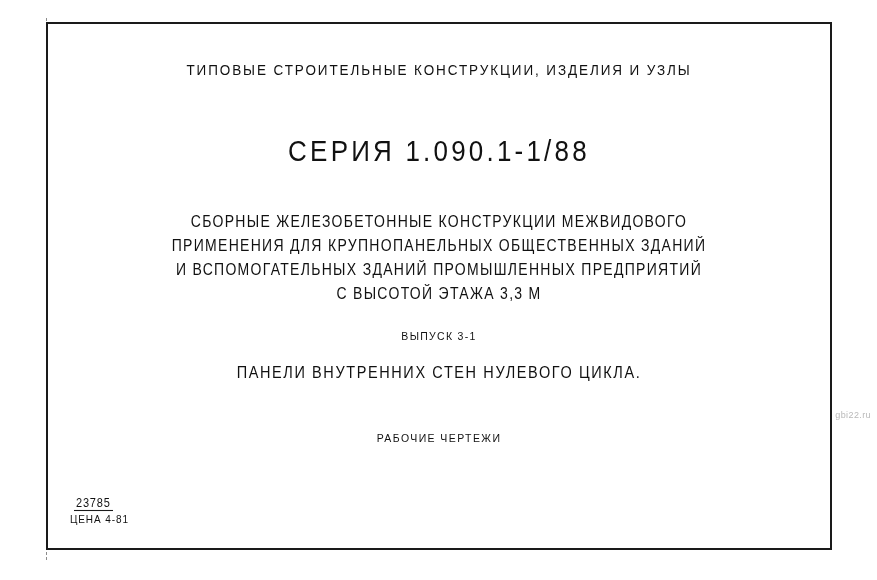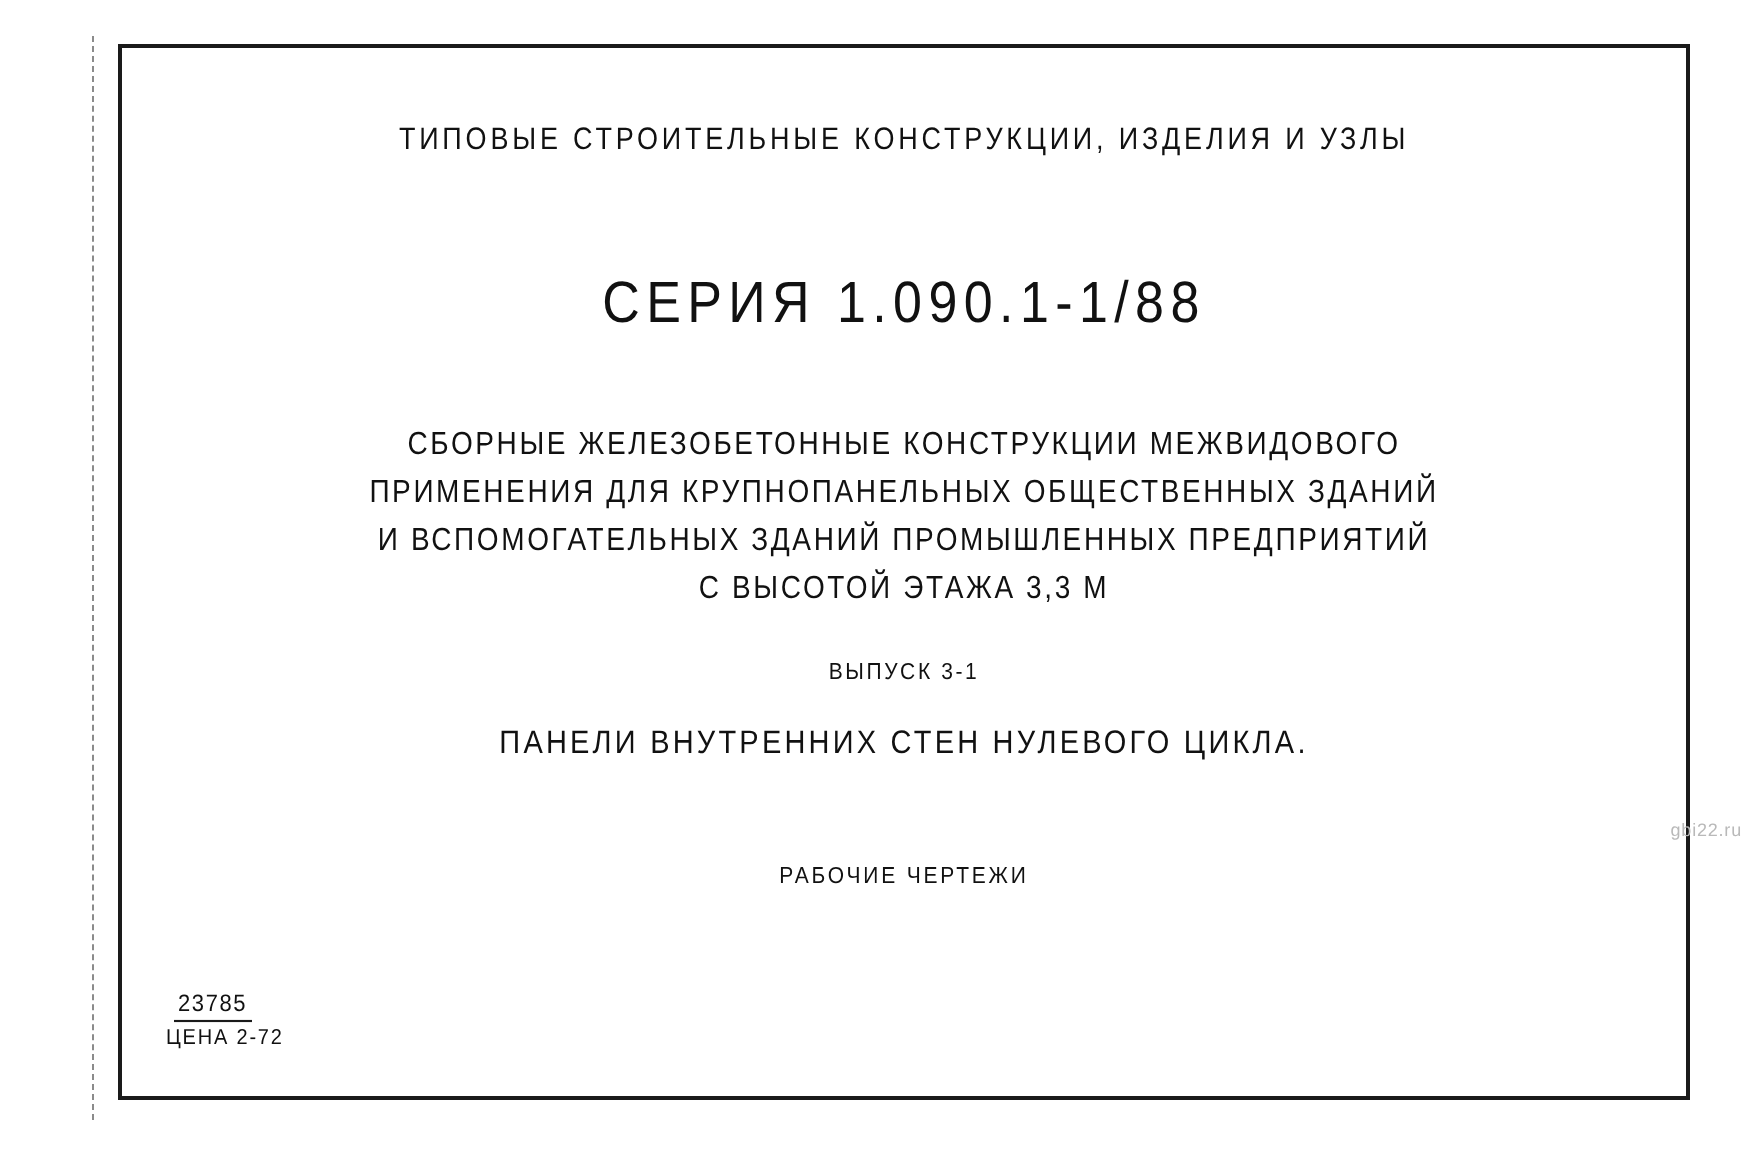--- a/index.html
+++ b/index.html
@@ -24,21 +24,21 @@
     left: 46px;
     top: 18px;
     width: 0;
     height: 542px;
     border-left: 1px dashed #8b8b8b;
   }
 
   
   .frame {
     position: absolute;
-    left: 59px;
+    left: 46px;
     top: 22px;
     width: 786px;
     height: 528px;
     border: 2px solid #1a1a1a;
     box-sizing: border-box;
     background: #ffffff;
   }
 
   .content {
     position: absolute;
@@ -177,21 +177,21 @@
       </div>
 
       <div class="issue line">ВЫПУСК 3-1</div>
 
       <div class="section-name line">ПАНЕЛИ ВНУТРЕННИХ СТЕН НУЛЕВОГО ЦИКЛА.</div>
 
       <div class="doc-kind line">РАБОЧИЕ ЧЕРТЕЖИ</div>
 
       <div class="stamp">
         <span class="code">23785</span>
-        <span class="price">ЦЕНА 2-72</span>
+        <span class="price">ЦЕНА 4-81</span>
       </div>
 
     </div>
   </div>
 
   <div class="watermark">gbi22.ru</div>
 
 </div>
 
 </body></html>

